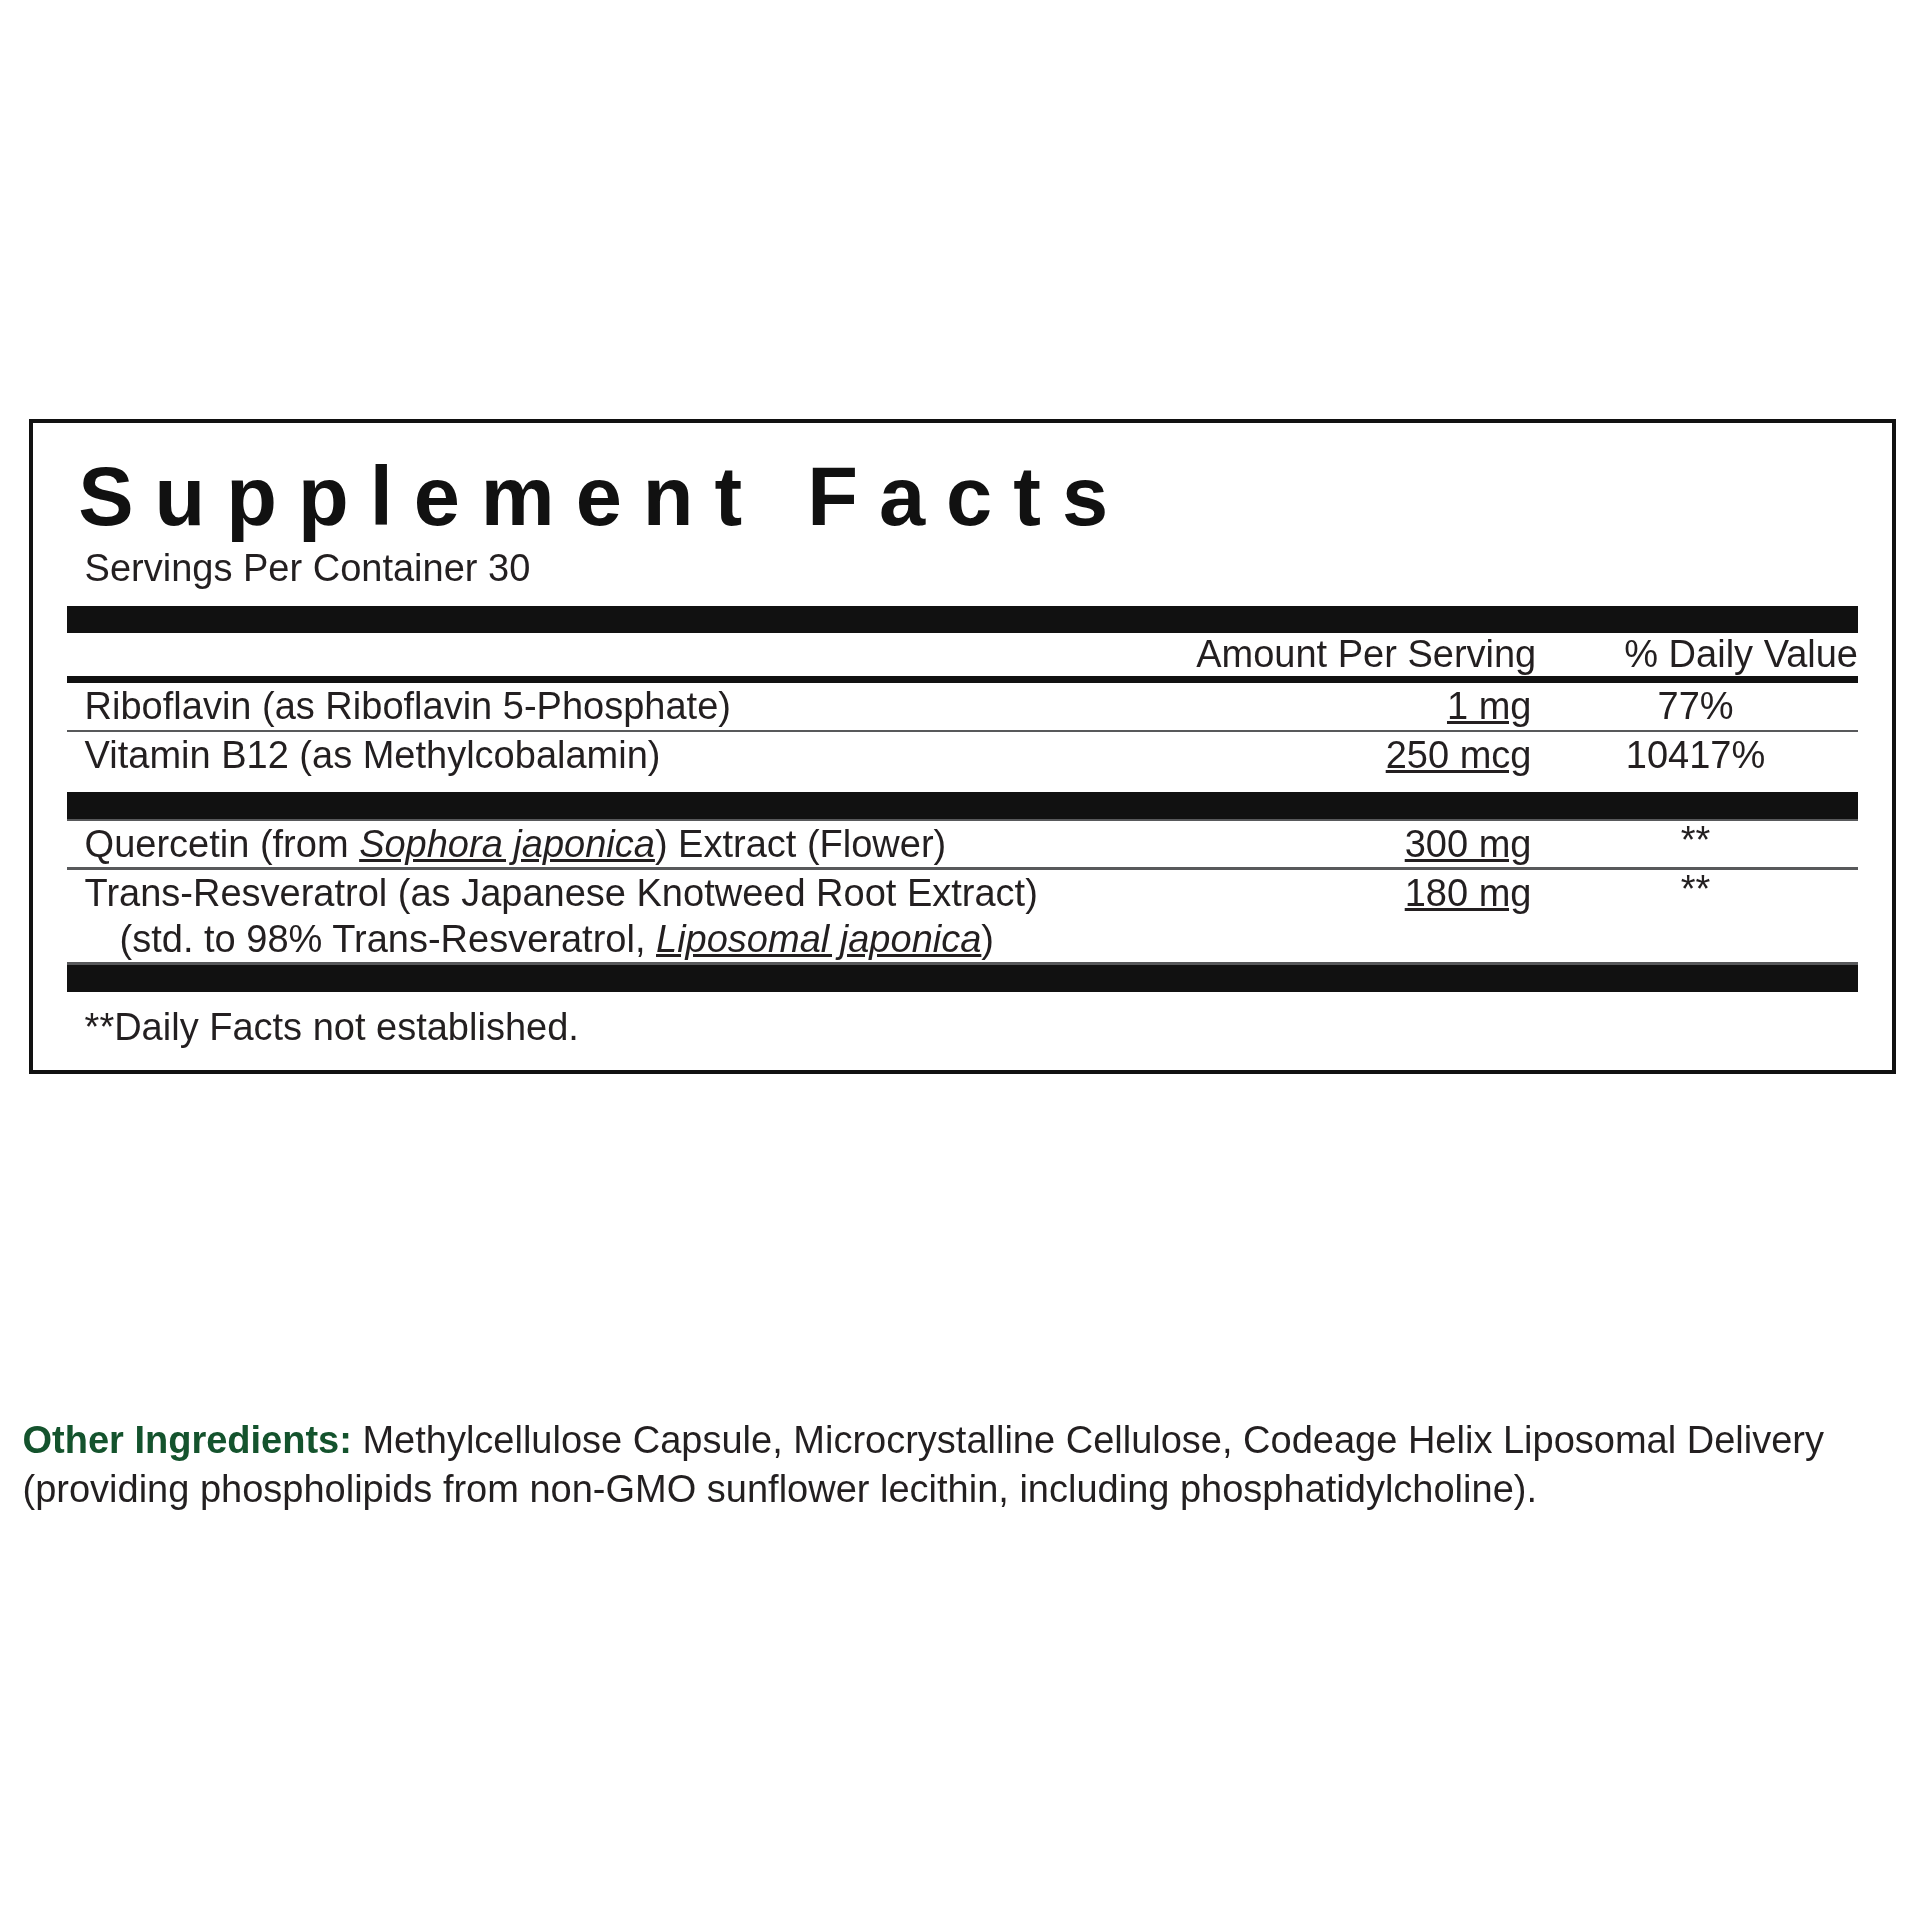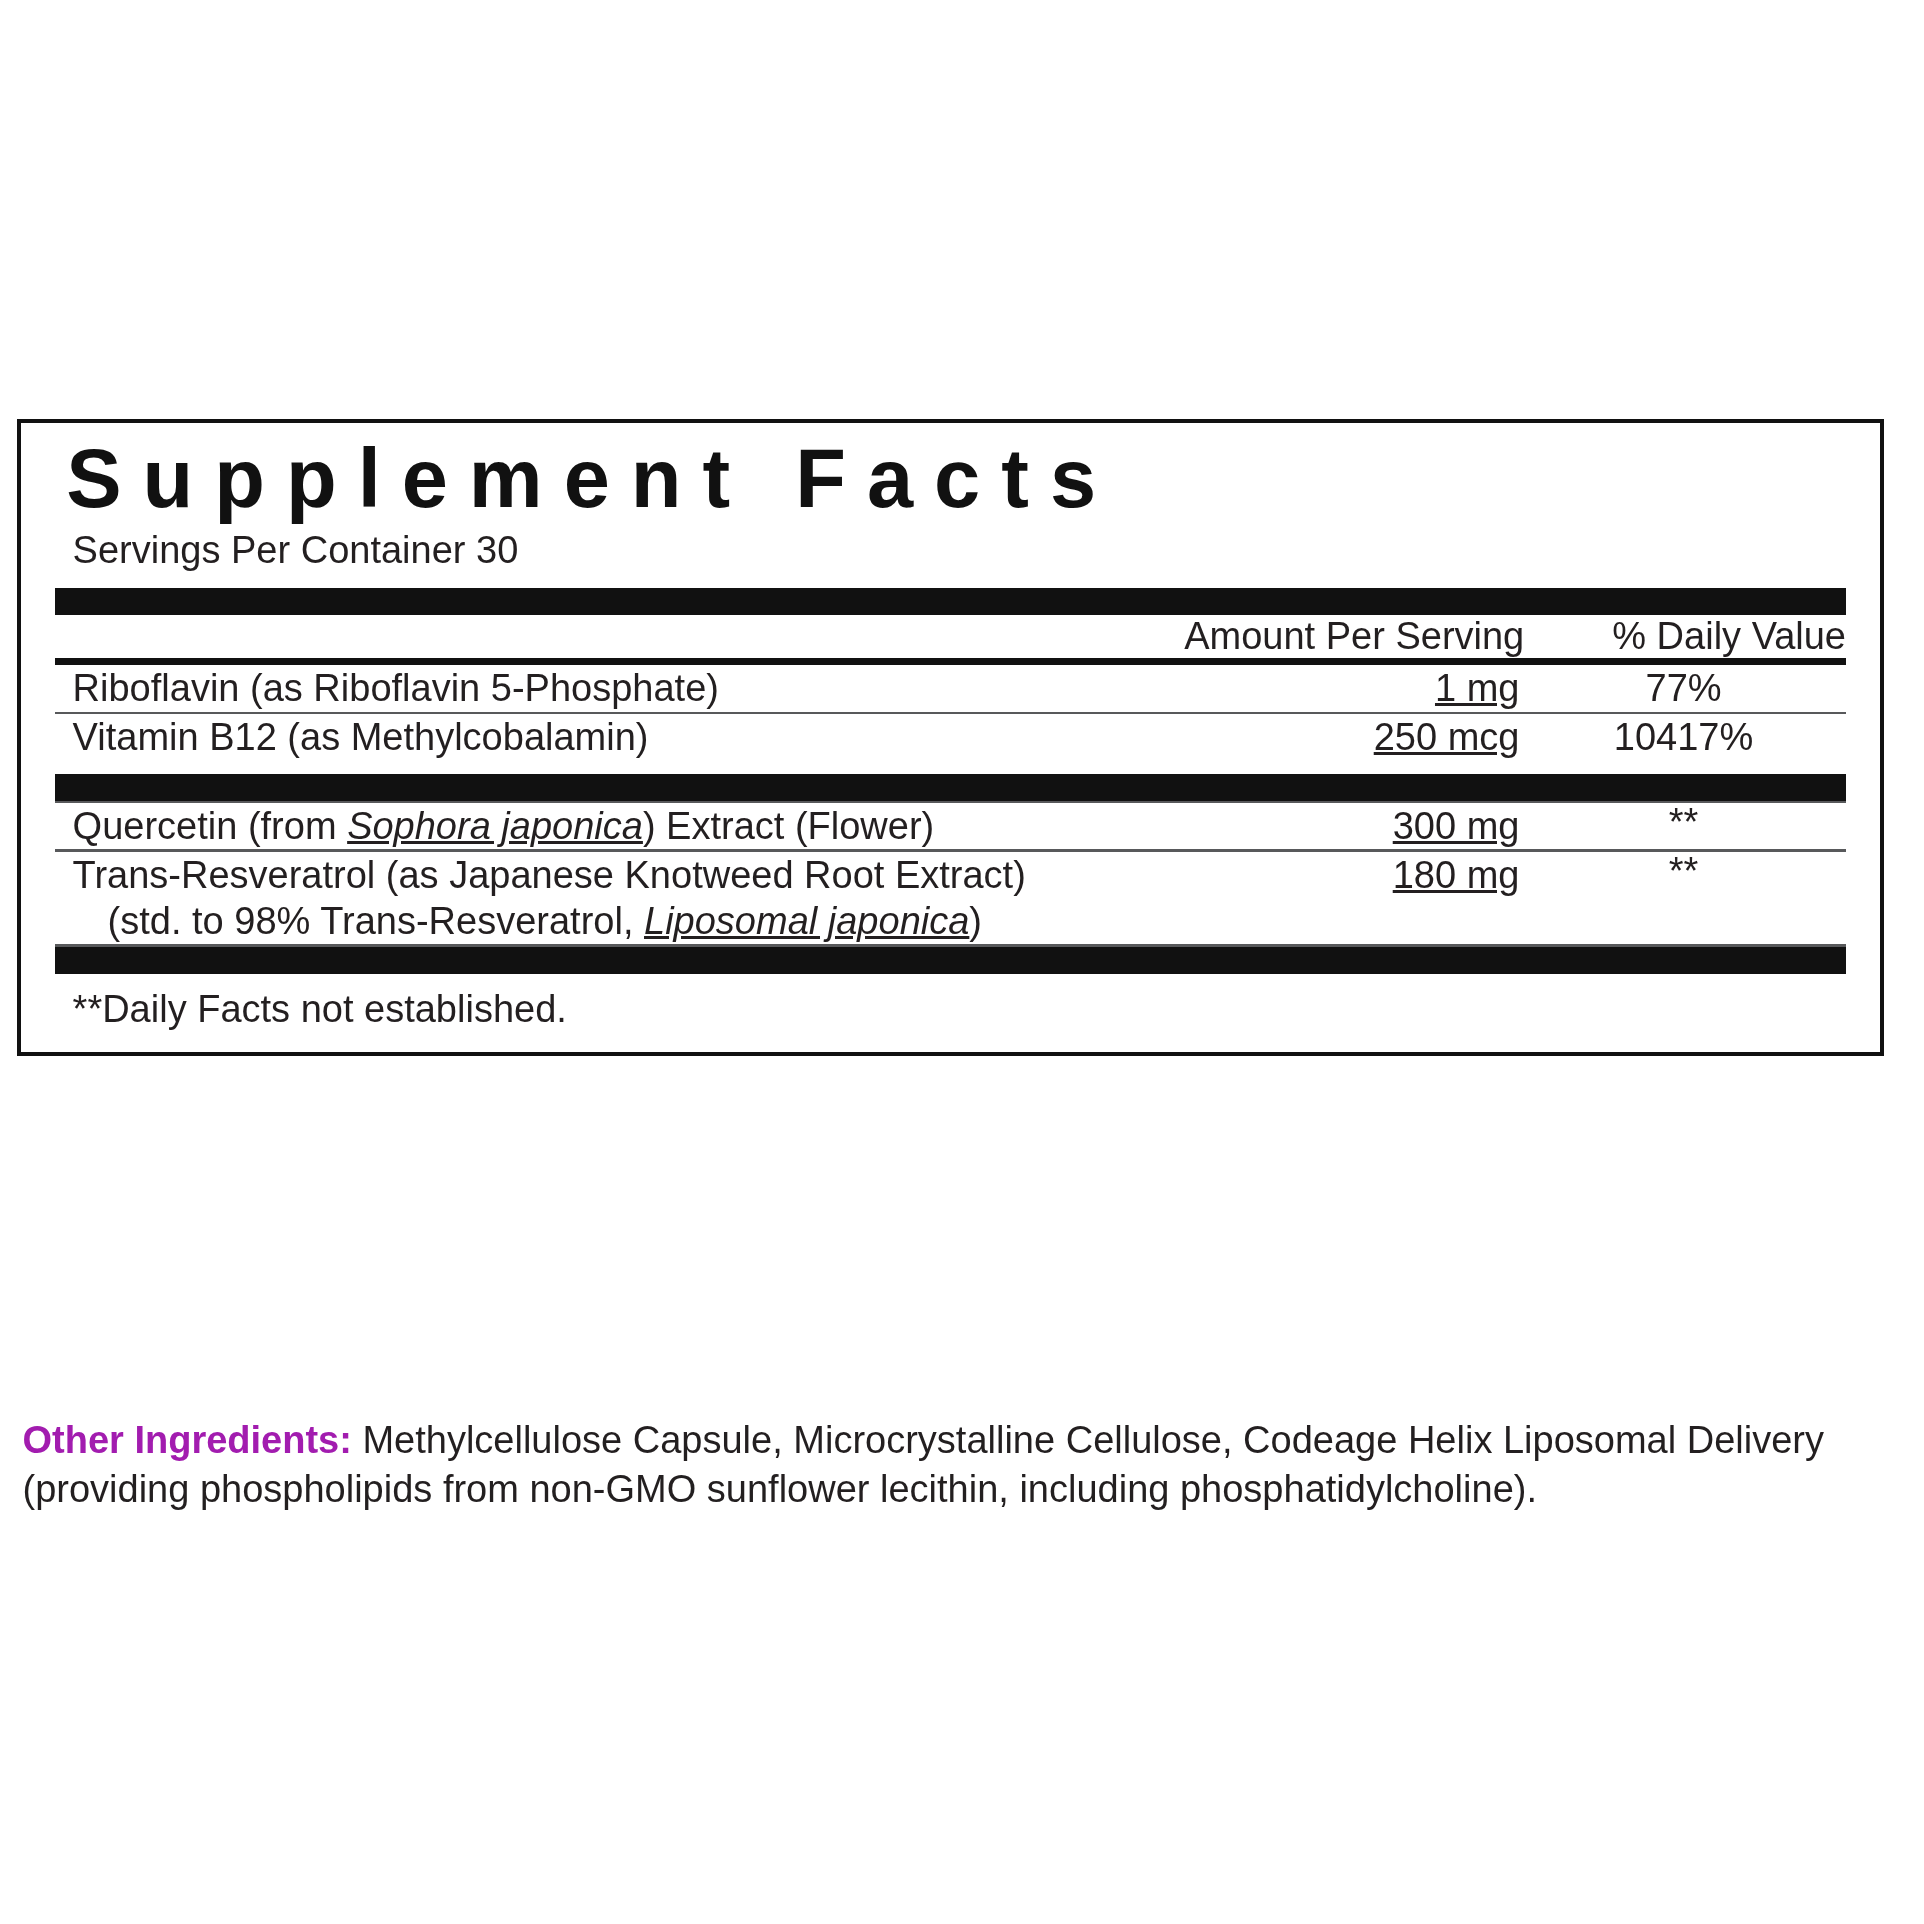--- a/index.html
+++ b/index.html
@@ -16,26 +16,26 @@
   }
   .page {
     position: relative;
     width: 1925px;
     height: 1925px;
     box-sizing: border-box;
   }
   
   .panel {
     position: absolute;
-    left: 17px;
+    left: 29px;
     top: 419px;
     width: 1867px;
     box-sizing: border-box;
     border: 4.8px solid #111111;
-    padding: 5px 34px 21px 34px;
+    padding: 23px 34px 21px 34px;
     background: #ffffff;
   }
   .sf-title {
     font-size: 83px;
     font-weight: bold;
     letter-spacing: 21px;
     line-height: 1.12;
     white-space: nowrap;
     margin: 4.8px 0 1.6px 11.2px;
     color: #111;
@@ -123,21 +123,21 @@
   
   .other-ing {
     position: absolute;
     left: 22.5px;
     top: 1416px;
     width: 1885px;
     font-size: 38px;
     line-height: 1.28;
     color: #231f20;
   }
-  .other-ing b { font-weight: bold; color:#a21caf;margin-top:10px; }
+  .other-ing b { font-weight: bold; color:#14532d;margin-top:10px; }
 </style>
 </head>
 <body>
 
 <div class="page">
 
   <div class="panel">
 
     <div class="sf-title">Supplement Facts</div>
 

